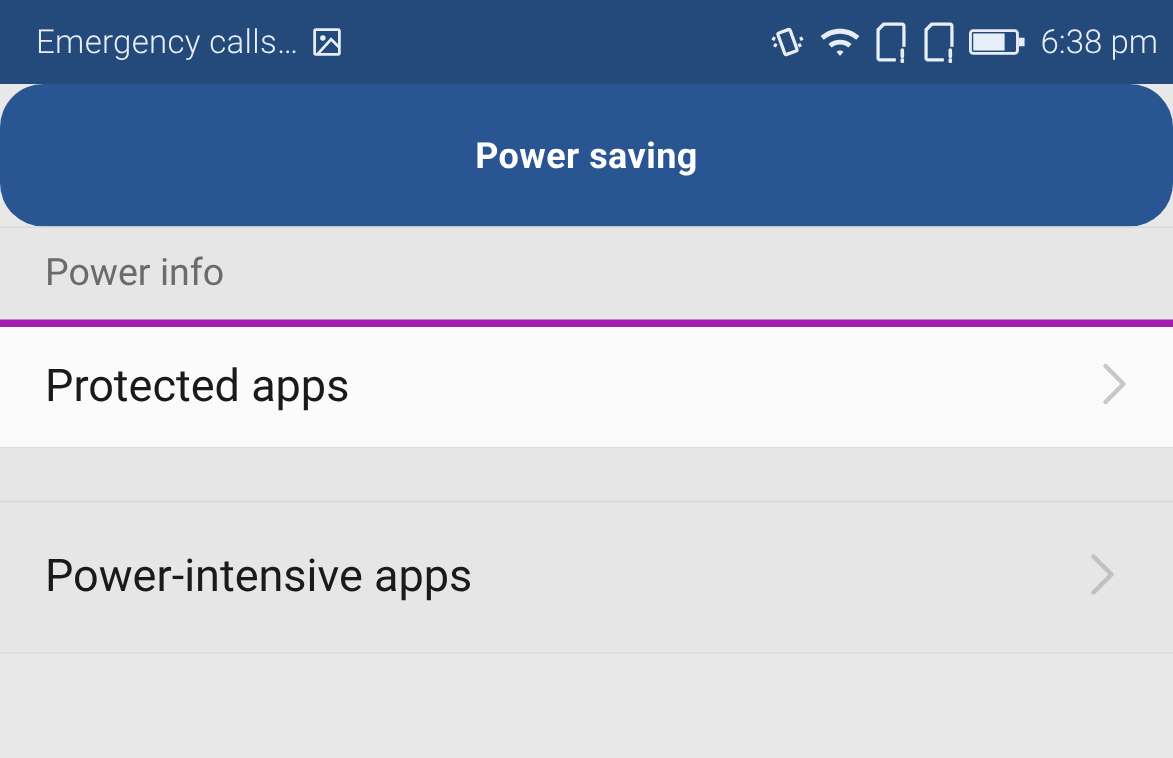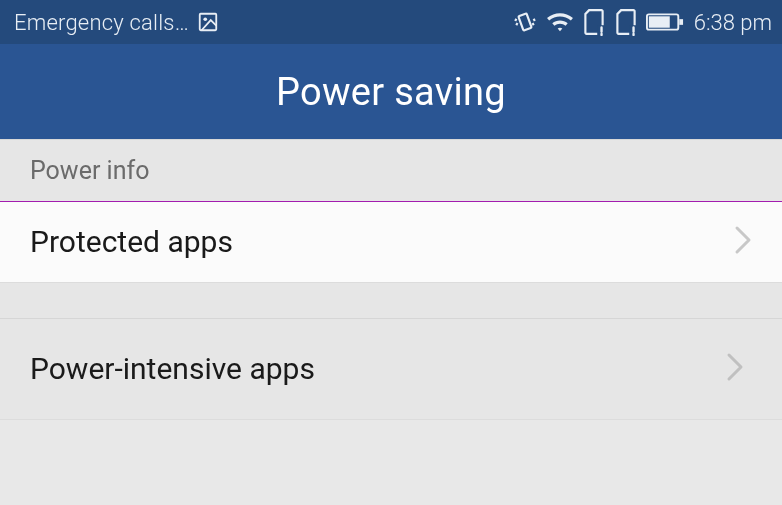--- a/index.html
+++ b/index.html
@@ -8,27 +8,27 @@
       box-sizing: border-box;
       font-family: -apple-system, BlinkMacSystemFont, "Segoe UI", Roboto, Helvetica, Arial, sans-serif;
     }
     html, body {
       width: 782px;
       height: 505px;
       overflow: hidden;
       background: #e8e8e8;
     }
     .status-bar {
-      height: 44px;
+      height: 56px;
       background: #244a7c;
       color: #e8eef5;
       display: flex;
       align-items: center;
       justify-content: space-between;
-      padding: 0 10px 0 14px;
+      padding: 0 10px 0 24px;
       font-size: 22px;
       font-weight: 300;
     }
     .status-left {
       display: flex;
       align-items: center;
       gap: 8px;
     }
     .status-right {
       display: flex;
@@ -48,32 +48,33 @@
       align-items: center;
       justify-content: center;
     }
     .title-bar {
       height: 95px;
       background: #2a5593;
       color: #ffffff;
       display: flex;
       align-items: center;
       justify-content: center;
-      font-size: 38px;
-      font-weight: 400;
+      font-size: 24px;
+      font-weight: 700;
       letter-spacing: 0.3px;
+      border-radius: 29px;
     }
     .section-header {
       background: #e6e6e6;
       color: #6b6b6b;
       font-size: 25px;
       font-weight: 400;
       padding: 16px 30px 16px 30px;
       border-top: 1px solid #d8d8d8;
-      border-bottom: 1px solid #a21caf;
+      border-bottom: 5px solid #a21caf;
     }
     .list-item {
       background: #fbfbfb;
       padding: 22px 30px 22px 30px;
       display: flex;
       align-items: center;
       justify-content: space-between;
       border-bottom: 1px solid #dcdcdc;
     }
     .list-item.alt {

